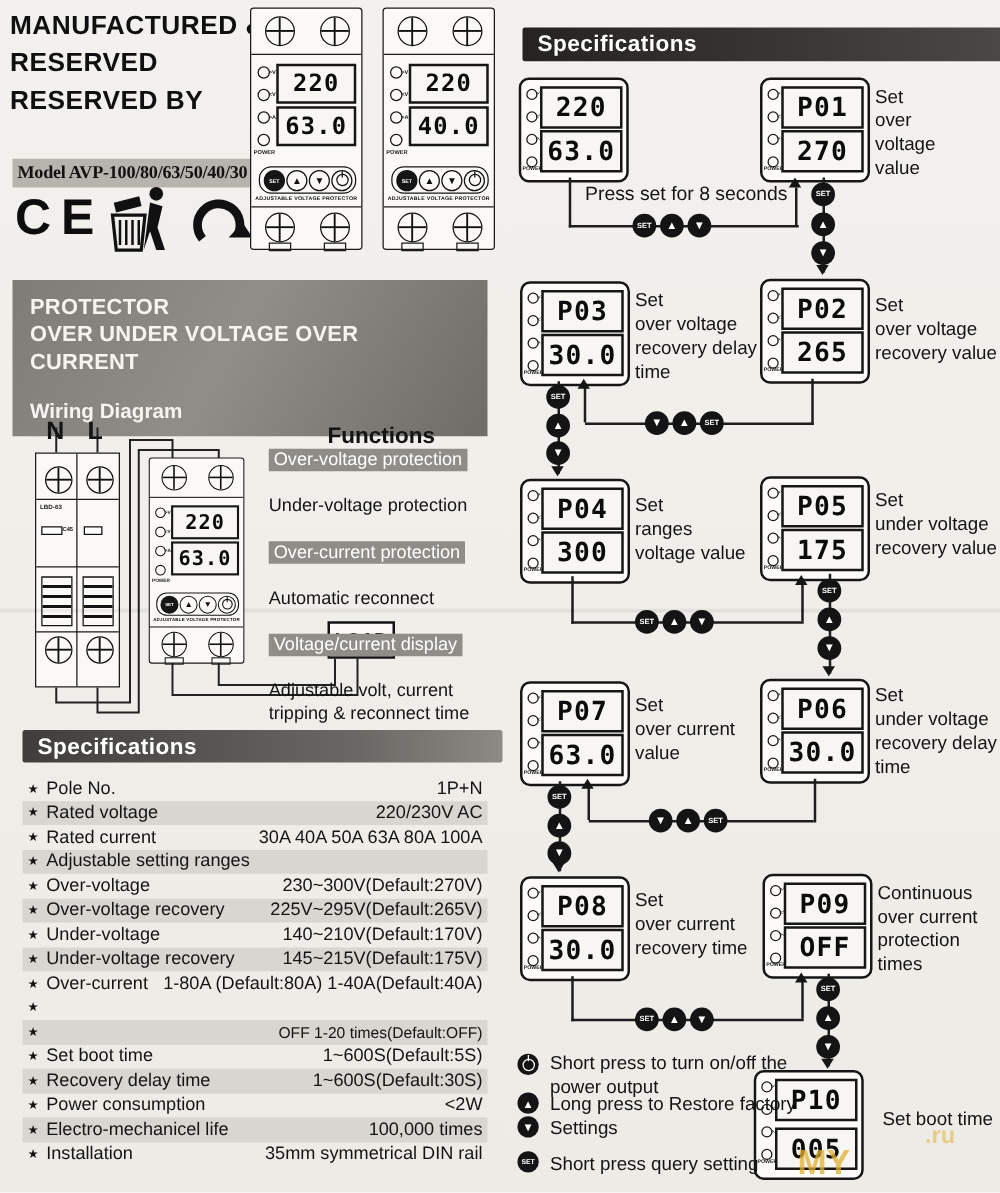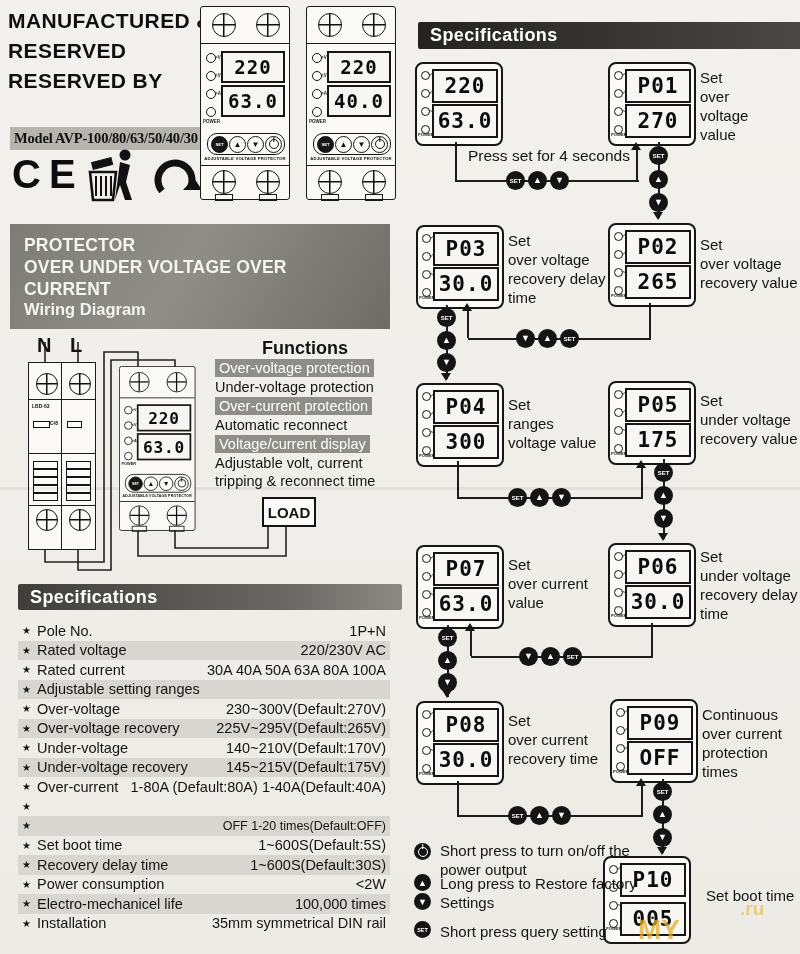--- a/index.html
+++ b/index.html
@@ -8,34 +8,34 @@
        font-family:"Liberation Sans", sans-serif;color:#141414;}
   .abs{position:absolute;}
   
   .made{font-size:21px;font-weight:800;letter-spacing:.4px;line-height:30px;color:#101010;}
   .model-badge{background:#b7b4ae;font-family:"Liberation Serif", serif;font-weight:700;
        font-size:14.5px;letter-spacing:-.2px;padding:3px 4px;color:#111;}
   .ce{font-size:40px;font-weight:700;letter-spacing:8px;color:#0d0d0d;}
   .grey-title{background:linear-gradient(120deg,#7e7c77,#908e89 45%,#6e6c67);
        color:#f5f4f1;padding:10px 14px;}
   .grey-title .ln1{font-size:17.5px;font-weight:800;line-height:22px;letter-spacing:.2px;}
-  .grey-title .sub{font-size:16.5px;font-weight:800;margin-top:0;}
+  .grey-title .sub{font-size:16.5px;font-weight:800;margin-top:20px;}
   .bar{color:#fff;font-weight:800;font-size:18px;letter-spacing:.4px;
        display:flex;align-items:center;padding-left:12px;border-radius:2px;}
   .bar.dark{background:linear-gradient(90deg,#24231f,#393733 55%,#4b4945);}
   .bar.mid{background:linear-gradient(90deg,#403e3b,#6a6864 70%,#8c8a85);}
   
   .srow{display:flex;align-items:center;font-size:14.5px;height:19.5px;}
   .srow.shaded{background:#d8d6d1;}
   .srow .star{font-size:10px;margin:0 6px 0 4px;}
   .srow .lbl{white-space:nowrap;}
   .srow .val{margin-left:auto;padding-right:4px;white-space:nowrap;}
   .srow.small{font-size:12.5px;}
   
-  .fitem{font-size:14.5px;line-height:18px;margin-bottom:1px;width:fit-content;}
+  .fitem{font-size:14.5px;line-height:18px;margin-bottom:19px;width:fit-content;}
   .fitem.hl{background:#8f8d88;color:#fff;padding:0 4px;font-weight:500;}
   .ftitle{font-size:18px;font-weight:800;}
   
   .lcd{border:2px solid #161616;background:#f7f6f2;display:flex;align-items:center;justify-content:center;
        font-family:"DejaVu Sans Mono", monospace;font-weight:bold;color:#0c0c0c;letter-spacing:1px;}
   .flow-box{border:2px solid #161616;border-radius:8px;background:#fcfbf8;}
   .ledc{border:1.2px solid #161616;border-radius:50%;background:#fbfaf7;}
   .ledlbl{font-size:4.5px;font-weight:700;color:#222;}
   .powlbl{font-size:4.2px;font-weight:800;color:#1a1a1a;}
   .node-label{font-size:15px;line-height:19px;color:#141414;}
@@ -244,21 +244,21 @@
     </div>
     <div class="srow">
       <div class="star">★</div>
       <div class="lbl">Installation</div>
       <div class="val">35mm symmetrical DIN rail</div>
     </div>
   </div>
 
 <div class="abs bar dark" style="left:418px;top:22px;width:377px;height:27px;">Specifications</div>
 
-<div class="abs" style="left:468px;top:147px;font-size:15.5px;">Press set for 4 seconds</div>
+<div class="abs" style="left:468px;top:147px;font-size:15.5px;">Press set for 8 seconds</div>
 
 <div class="abs" id="flow-layer" style="left:0;top:0;width:800px;height:954px;pointer-events:none;">
     <div class="flow-box abs" style="left: 415px; top: 62px; width: 84px; height: 80px;">
       <div class="ledc abs" style="left: 4px; top: 7px; width: 7px; height: 7px;"></div>
       <div class="ledlbl abs" style="left: 12px; top: 8px; font-size: 4px;">&gt;V</div>
       <div class="ledc abs" style="left: 4px; top: 25px; width: 7px; height: 7px;"></div>
       <div class="ledlbl abs" style="left: 12px; top: 26px; font-size: 4px;">&lt;V</div>
       <div class="ledc abs" style="left: 4px; top: 43px; width: 7px; height: 7px;"></div>
       <div class="ledlbl abs" style="left: 12px; top: 44px; font-size: 4px;">&gt;A</div>
       <div class="ledc abs" style="left: 4px; top: 61px; width: 7px; height: 7px;"></div>

